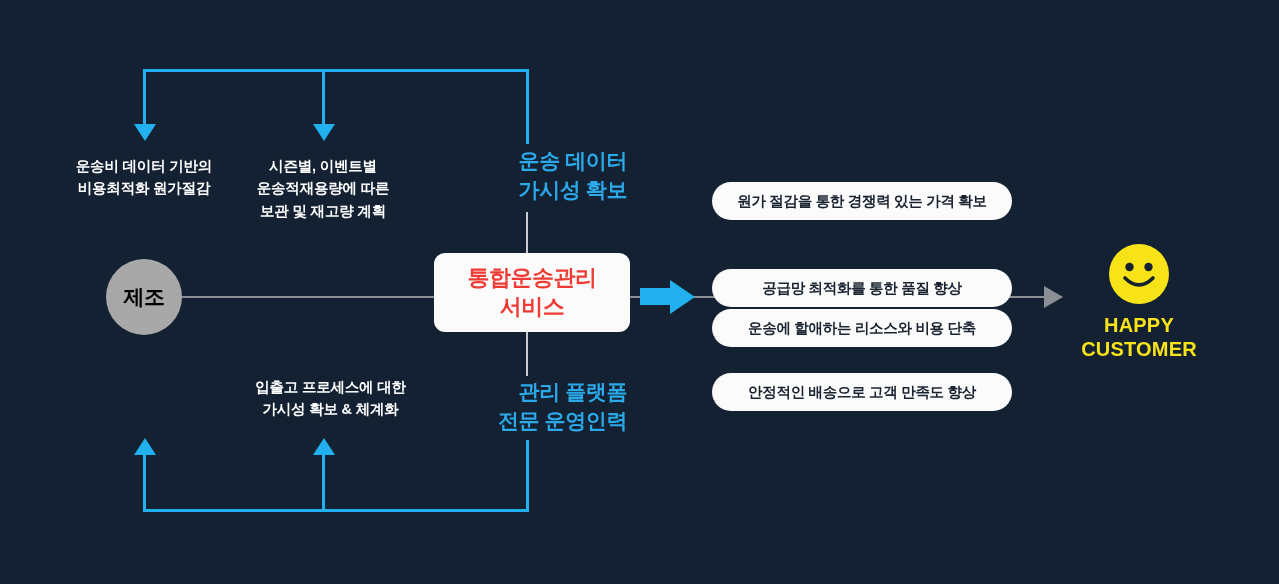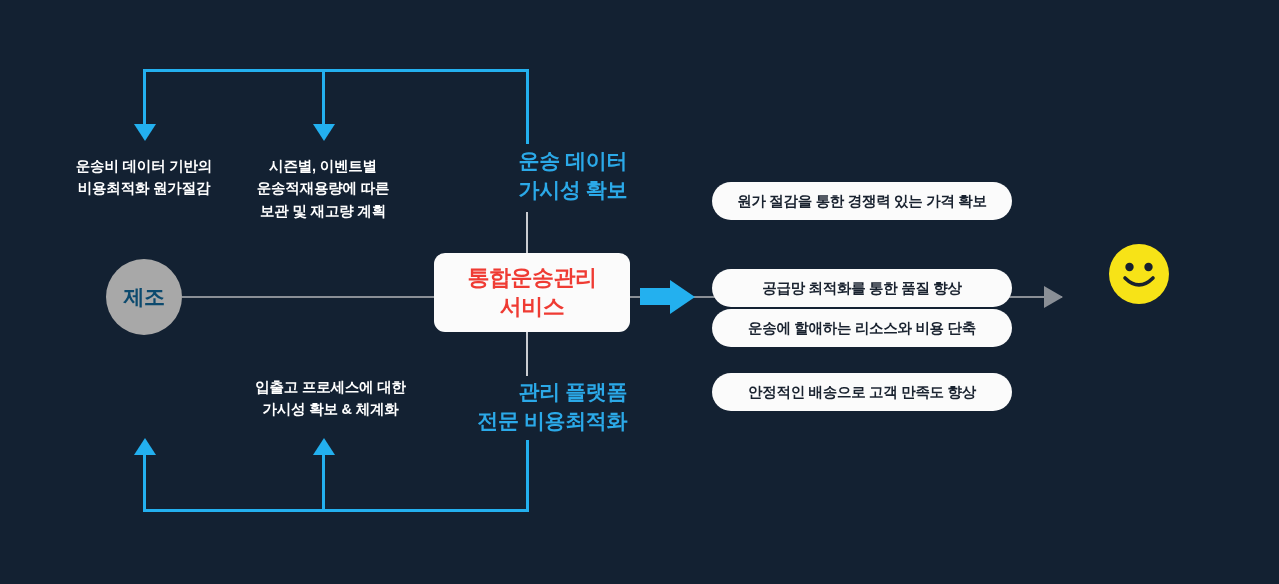--- a/index.html
+++ b/index.html
@@ -40,21 +40,21 @@
 
   
   .stage-circle {
     width: 76px;
     height: 76px;
     border-radius: 50%;
     background: #a8a8a8;
     display: flex;
     align-items: center;
     justify-content: center;
-    color: #0c4a6e;
+    color: #000000;
     font-size: 21px;
     font-weight: 700;
     letter-spacing: -0.5px;
   }
 
   
   .service-box {
     width: 196px;
     height: 79px;
     border-radius: 11px;
@@ -175,21 +175,21 @@
 
   <div class="abs vline-grey" style="left:526px; top:212px; height:42px;"></div>
   <div class="abs vline-grey" style="left:526px; top:332px; height:44px;"></div>
 
   <div class="abs service-box" style="left:434px; top:253px;">
     <span>통합운송관리
 서비스</span>
   </div>
 
   <div class="abs blue-label" style="left:427px; top:378px; width:200px;">관리 플랫폼
-전문 비용최적화</div>
+전문 운영인력</div>
 
   <div class="abs note" style="left:233px; top:376px; width:195px;">입출고 프로세스에 대한
 가시성 확보 &amp; 체계화</div>
 
   <div class="abs cy-big-shaft" style="left:640px; top:288px; width:32px;"></div>
   <div class="abs cy-big-head" style="left:670px; top:280px;"></div>
 
   <div class="abs pill" style="left:712px; top:182px;">
     <span>원가 절감을 통한 경쟁력 있는 가격 확보</span>
   </div>
@@ -210,15 +210,17 @@
 
   <div class="abs" style="left:1068px; top:244px; width:142px;">
     <div style="display:flex; justify-content:center;">
       <svg class="smiley" viewBox="0 0 60 60">
         <circle cx="30" cy="30" r="30" fill="#f7e317"></circle>
         <circle cx="20.5" cy="23" r="4.2" fill="#17202e"></circle>
         <circle cx="39.5" cy="23" r="4.2" fill="#17202e"></circle>
         <path d="M16 34 Q30 48 44 34" stroke="#17202e" stroke-width="3.6" fill="none" stroke-linecap="round"></path>
       </svg>
     </div>
+    <div class="happy-text" style="margin-top:9px;">HAPPY
+CUSTOMER</div>
   </div>
 
 </div>
 
 </body></html>

